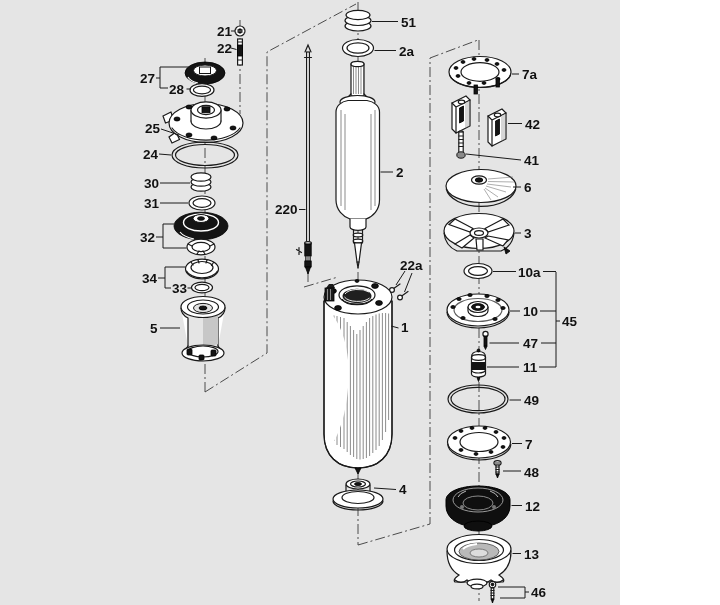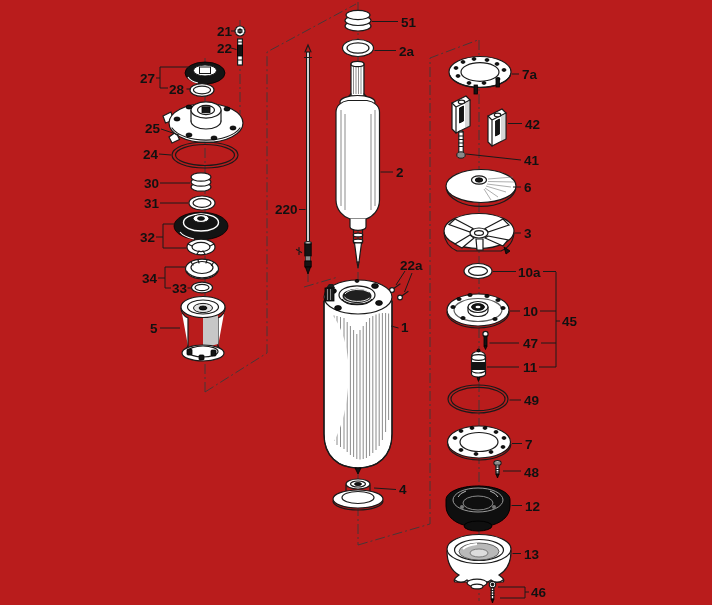--- a/index.html
+++ b/index.html
@@ -1,16 +1,16 @@
 <!DOCTYPE html>
 <html><head>
 <meta charset="utf-8">
 <style>
   html,body{margin:0;padding:0;background:#fff;}
-  .stage{position:relative;width:712px;height:605px;background:#b91c1c;overflow:hidden;
+  .stage{position:relative;width:620px;height:605px;background:#e5e5e5;overflow:hidden;
          font-family:"Liberation Sans",sans-serif;}
   svg{display:block}
   .s  {stroke:#1a1a1a;stroke-width:1.2;fill:none;stroke-linecap:round;}
   .sw {stroke:#1a1a1a;stroke-width:1.2;fill:#ffffff;stroke-linecap:round;}
   .dk {fill:#141414;stroke:#000;stroke-width:.8;}
   .cl {stroke:#3a3a3a;stroke-width:.9;fill:none;stroke-dasharray:10 3 2 3;}
   .ld {stroke:#1a1a1a;stroke-width:1;fill:none;}
   .lb {font:700 13.5px "Liberation Sans",sans-serif;fill:#111;}
   .hz {stroke:#5a5a5a;stroke-width:.7;fill:none;}
   .ht {stroke:#777;stroke-width:.6;fill:none;}

